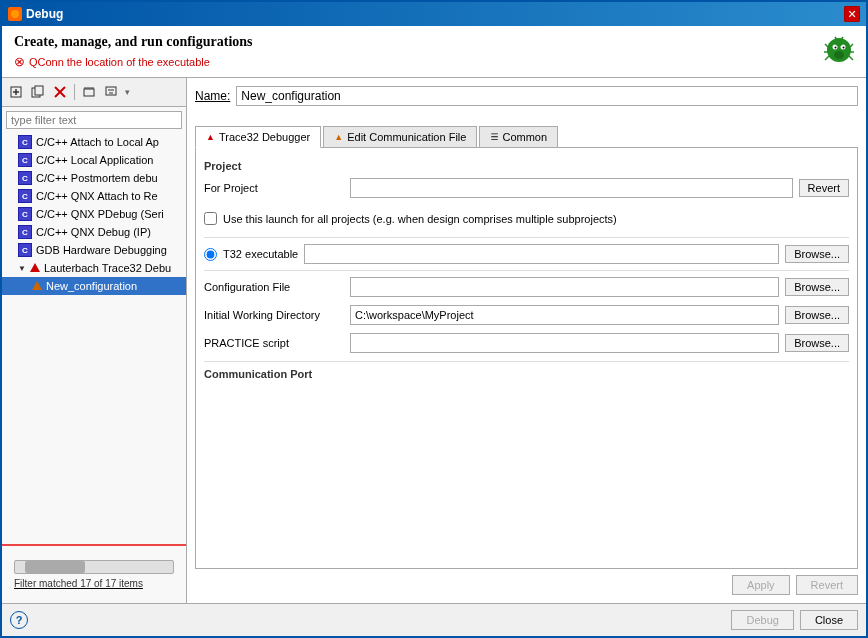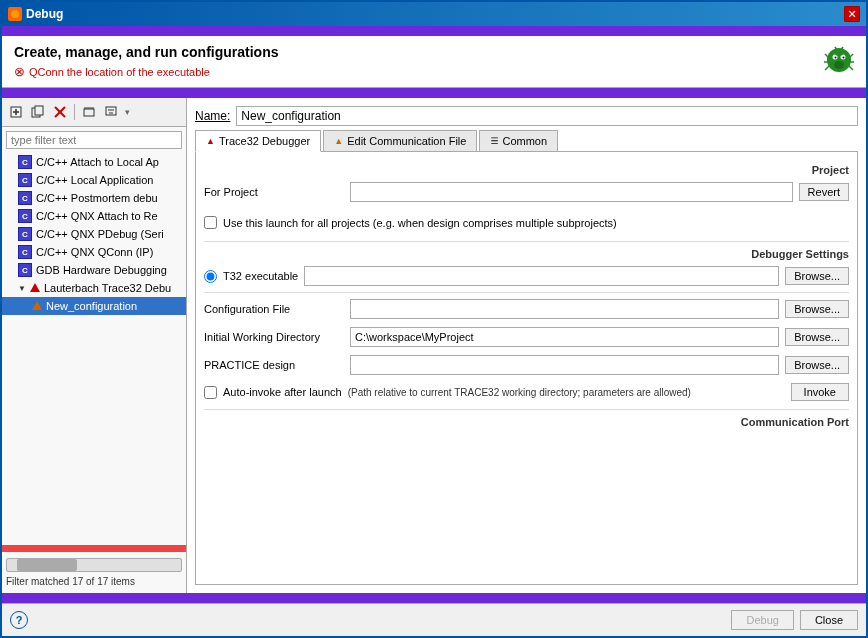--- a/index.html
+++ b/index.html
@@ -1,26 +1,26 @@
 <!DOCTYPE html>
 <html><head>
   <meta charset="utf-8">
   <style>
     * { box-sizing: border-box; margin: 0; padding: 0; }
     body { font-family: 'Segoe UI', Tahoma, Arial, sans-serif; font-size: 12px; background: #ece9d8; }
     
-    .window { width: 868px; height: 638px; border: 2px solid #0054a6; background: #6d28d9; display: flex; flex-direction: column; gap: 10px; }
+    .window { width: 868px; height: 638px; border: 2px solid #0054a6; background: #eab308; display: flex; flex-direction: column; }
     
     .title-bar { background: linear-gradient(to right, #0054a6, #2a8ccd); color: white; padding: 3px 6px; display: flex; align-items: center; justify-content: space-between; height: 24px; }
     .title-bar-left { display: flex; align-items: center; gap: 4px; font-size: 12px; font-weight: bold; }
     .title-bar-icon { width: 14px; height: 14px; background: #ff6600; border-radius: 2px; display: flex; align-items: center; justify-content: center; }
     .close-btn { width: 16px; height: 16px; background: #cc0000; border: 1px solid #aa0000; color: white; font-size: 11px; display: flex; align-items: center; justify-content: center; cursor: pointer; border-radius: 1px; }
     
     .header-area { background: white; padding: 8px 12px; border-bottom: 1px solid #aaa; }
-    .header-title { font-size: 14px; font-weight: bold; color: #000; margin-bottom: 4px; }
+    .header-title { font-size: 14px; font-weight: bold; color: #000; margin-bottom: 4px; font-family: Liberation Serif, serif; }
     .header-subtitle { font-size: 11px; color: #cc0000; display: flex; align-items: center; gap: 4px; }
     .error-icon { color: #cc0000; font-size: 13px; }
     
     .main-content { display: flex; flex: 1; overflow: hidden; }
     
     .left-panel { width: 185px; border-right: 1px solid #aaa; background: #f8f8f8; display: flex; flex-direction: column; }
     
     .toolbar { padding: 4px; display: flex; align-items: center; gap: 2px; border-bottom: 1px solid #aaa; background: #f0f0f0; }
     .toolbar-btn { width: 20px; height: 20px; border: 1px solid transparent; background: transparent; display: flex; align-items: center; justify-content: center; cursor: pointer; font-size: 11px; color: #333; }
     .toolbar-separator { width: 1px; height: 16px; background: #aaa; margin: 0 2px; }
@@ -28,38 +28,38 @@
     .filter-input { margin: 4px; padding: 2px 4px; border: 1px solid #aaa; font-size: 11px; color: #666; width: calc(100% - 8px); }
     
     .tree-list { flex: 1; overflow-y: auto; }
     .tree-item { padding: 2px 4px 2px 8px; cursor: pointer; display: flex; align-items: center; gap: 4px; font-size: 11px; color: #000; }
     .tree-item.selected { background: #3172c9; color: white; }
     .tree-item .item-icon { width: 14px; height: 14px; border: 1px solid; display: flex; align-items: center; justify-content: center; font-size: 8px; font-weight: bold; flex-shrink: 0; }
     .tree-item .item-icon.c-icon { background: #4040cc; border-color: #2020aa; color: white; }
     .tree-item.indent1 { padding-left: 16px; }
     .tree-item.indent2 { padding-left: 28px; }
     
-    .bottom-panel { border-top: 7px solid #ef4444; padding: 4px; }
+    .bottom-panel { border-top: 2px solid #ef4444; padding: 12px; text-decoration: underline; }
     .scroll-bar-area { height: 14px; background: #e0e0e0; border: 1px solid #aaa; border-radius: 2px; margin: 2px 0; }
     .filter-status { font-size: 10px; color: #333; padding: 2px 0; }
     
     .right-panel { flex: 1; padding: 8px; display: flex; flex-direction: column; background: white; }
     
-    .name-row { display: flex; align-items: center; gap: 6px; margin-bottom: 4px; }
+    .name-row { display: flex; align-items: center; gap: 6px; margin-bottom: 20px; }
     .name-label { font-size: 12px; white-space: nowrap; }
     .name-underline { text-decoration: underline; }
     .name-input { flex: 1; padding: 2px 4px; border: 1px solid #aaa; font-size: 12px; }
     
     .tabs { display: flex; border-bottom: 1px solid #aaa; margin-bottom: 0; }
     .tab { padding: 4px 10px; border: 1px solid #aaa; border-bottom: none; background: #e8e8e8; cursor: pointer; font-size: 11px; display: flex; align-items: center; gap: 4px; margin-right: 2px; }
     .tab.active { background: white; border-bottom: 1px solid white; margin-bottom: -1px; z-index: 1; }
     
     .tab-content { border: 1px solid #aaa; border-top: none; flex: 1; padding: 8px; background: white; overflow-y: auto; }
     
-    .section-header { font-size: 11px; font-weight: bold; color: #333; margin-bottom: 6px; margin-top: 4px; text-align: right; }
+    .section-header { font-size: 11px; font-weight: bold; color: #333; margin-bottom: 6px; margin-top: 4px; }
     
     .field-row { display: flex; align-items: center; gap: 6px; margin-bottom: 8px; }
     .field-label { width: 140px; font-size: 11px; color: #000; text-align: left; flex-shrink: 0; }
     .field-input { flex: 1; padding: 2px 4px; border: 1px solid #aaa; font-size: 11px; height: 20px; }
     .browse-btn { padding: 2px 8px; border: 1px solid #aaa; background: #f0f0f0; font-size: 11px; cursor: pointer; white-space: nowrap; }
     
     .checkbox-row { display: flex; align-items: flex-end; gap: 6px; margin-bottom: 8px; padding: 4px 0; }
     .checkbox-row input[type=checkbox] { margin-top: 2px; flex-shrink: 0; }
     .checkbox-label { font-size: 11px; }
     .radio-row { display: flex; align-items: center; gap: 6px; margin-bottom: 6px; }
@@ -187,21 +187,21 @@
         <div class="tree-item indent1">
           <div class="item-icon c-icon">C</div>
           <span>C/C++ QNX Attach to Re</span>
         </div>
         <div class="tree-item indent1">
           <div class="item-icon c-icon">C</div>
           <span>C/C++ QNX PDebug (Seri</span>
         </div>
         <div class="tree-item indent1">
           <div class="item-icon c-icon">C</div>
-          <span>C/C++ QNX QConn (IP)</span>
+          <span>C/C++ QNX Debug (IP)</span>
         </div>
         <div class="tree-item indent1">
           <div class="item-icon c-icon">C</div>
           <span>GDB Hardware Debugging</span>
         </div>
 
         <div class="tree-item indent1" style="display:flex; align-items:center; gap:2px;">
           <span style="font-size:8px; color:#333;">▼</span>
           <div style="width:14px; height:14px; display:flex; align-items:center; justify-content:center;">
             <svg width="12" height="12" viewBox="0 0 12 12">
@@ -262,21 +262,20 @@
         </div>
 
         <div class="checkbox-row">
           <input type="checkbox" style="">
           <span class="checkbox-label">Use this launch for all projects (e.g. when design comprises multiple subprojects)</span>
         </div>
 
         <hr class="section-divider">
 
         <div class="debugger-section">
-          <div class="section-header">Debugger Settings</div>
 
           <div class="radio-row">
             <input type="radio" name="t32mode" checked="" style="">
             <span class="radio-label">T32 executable</span>
             <input type="text" class="radio-input" value="" style="">
             <button class="browse-btn">Browse...</button>
           </div>
 
         </div>
 
@@ -288,38 +287,36 @@
           <button class="browse-btn">Browse...</button>
         </div>
 
         <div class="field-row">
           <span class="field-label">Initial Working Directory</span>
           <input type="text" class="field-input" value="C:\workspace\MyProject" style="">
           <button class="browse-btn">Browse...</button>
         </div>
 
         <div class="field-row">
-          <span class="field-label">PRACTICE design</span>
+          <span class="field-label">PRACTICE script</span>
           <input type="text" class="field-input" value="" style="">
           <button class="browse-btn">Browse...</button>
         </div>
 
-        <div class="autoinvoke-row">
-          <input type="checkbox" style="">
-          <span class="radio-label">Auto-invoke after launch</span>
-          <span class="autoinvoke-desc">(Path relative to current TRACE32 working directory; parameters are allowed)</span>
-          <button class="invoke-btn">Invoke</button>
-        </div>
 
         <hr class="section-divider">
 
         <div class="section-header">Communication Port</div>
 
       </div>
 
+      <div style="display:flex; justify-content:flex-end; gap:6px; padding:6px 0 0 0;">
+        <button class="footer-btn" disabled="" style="color:#aaa;">Apply</button>
+        <button class="footer-btn" disabled="" style="color:#aaa;">Revert</button>
+      </div>
     </div>
   </div>
 
   <div class="footer">
     <div class="footer-left">
       <div class="help-icon">?</div>
     </div>
     <div class="footer-right">
       <button class="footer-btn" disabled="" style="color:#aaa;">Debug</button>
       <button class="footer-btn">Close</button>

